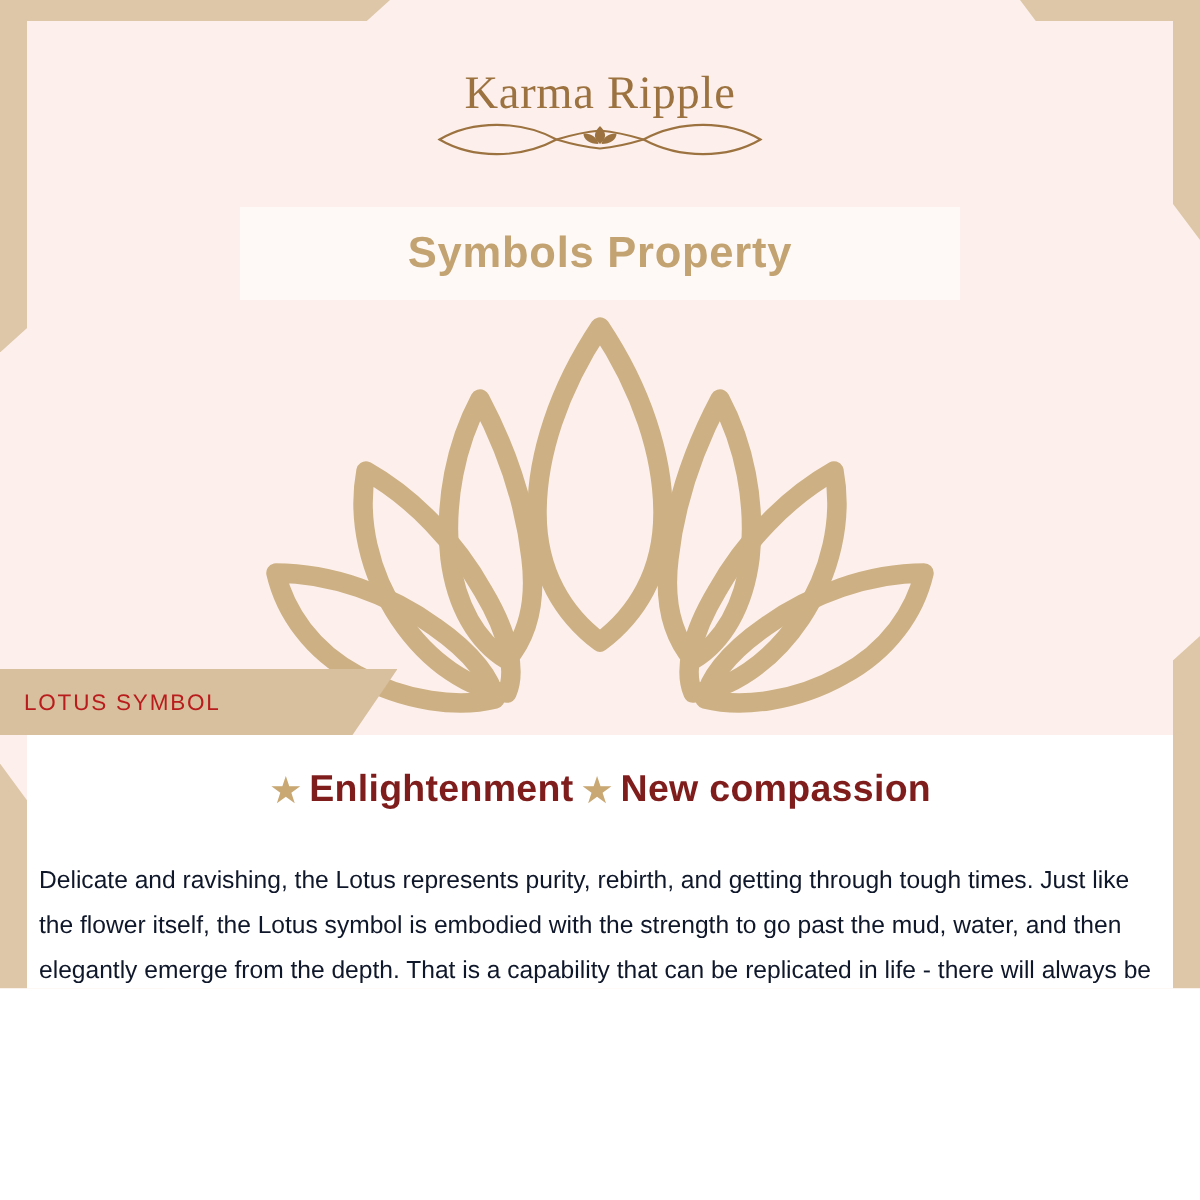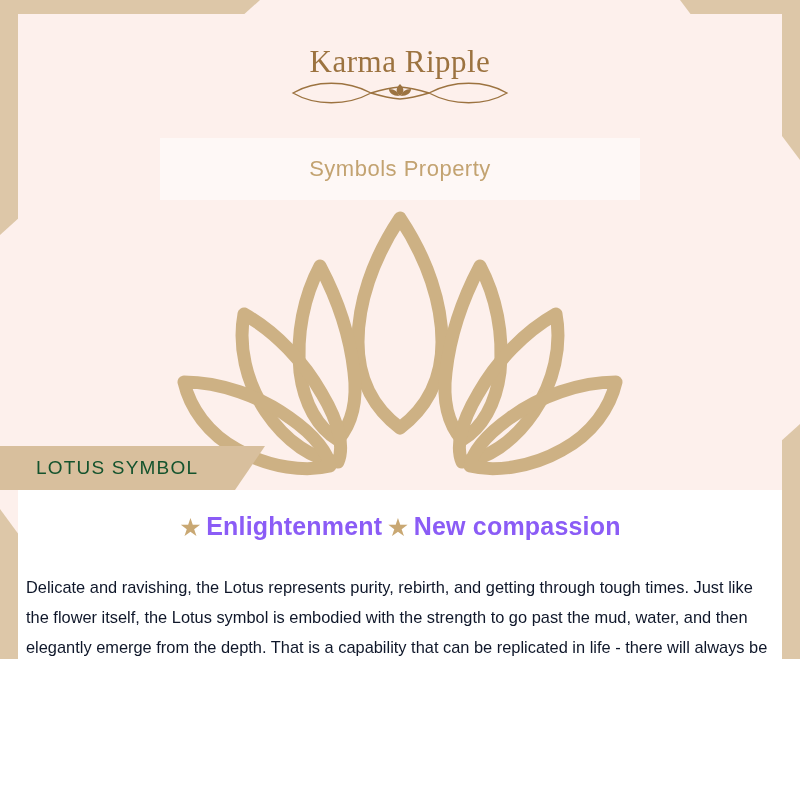--- a/index.html
+++ b/index.html
@@ -88,22 +88,22 @@
     top: 138px;
     width: 480px;
     height: 62px;
     background: rgba(255,255,255,0.55);
     display: flex;
     align-items: center;
     justify-content: center;
   }
   .title-text {
     font-family: "Liberation Sans", sans-serif;
-    font-weight: normal;
-    font-size: 22px;
+    font-weight: bold;
+    font-size: 29px;
     color: #c3a371;
     letter-spacing: 0.5px;
   }
 
   
   .lotus-wrap {
     position: absolute;
     left: 170px;
     top: 196px;
     width: 460px;
@@ -117,23 +117,23 @@
     left: 0;
     top: 446px;
     width: 265px;
     height: 44px;
     background: #d8bf9d;
     clip-path: polygon(0 0, 265px 0, 235px 44px, 0 44px);
     display: flex;
     align-items: center;
   }
   .ribbon-text {
-    padding-left: 36px;
-    font-size: 19px;
-    color: #14532d;
+    padding-left: 16px;
+    font-size: 15px;
+    color: #b91c1c;
     letter-spacing: 1.2px;
   }
 
   
   .panel {
     position: absolute;
     left: 18px;
     top: 490px;
     width: 764px;
     height: 282px;
@@ -150,21 +150,21 @@
   }
   .headline .star {
     color: #c9a873;
     font-size: 25px;
     vertical-align: -1px;
   }
   .headline .hl-text {
     font-family: "Liberation Sans", sans-serif;
     font-weight: bold;
     font-size: 25px;
-    color: #8b5cf6;
+    color: #7f1d1d;
     letter-spacing: 0.2px;
   }
 
   .body-copy {
     position: absolute;
     left: 8px;
     top: 66px;
     width: 748px;
     font-family: "Liberation Sans", sans-serif;
     font-size: 16.4px;

